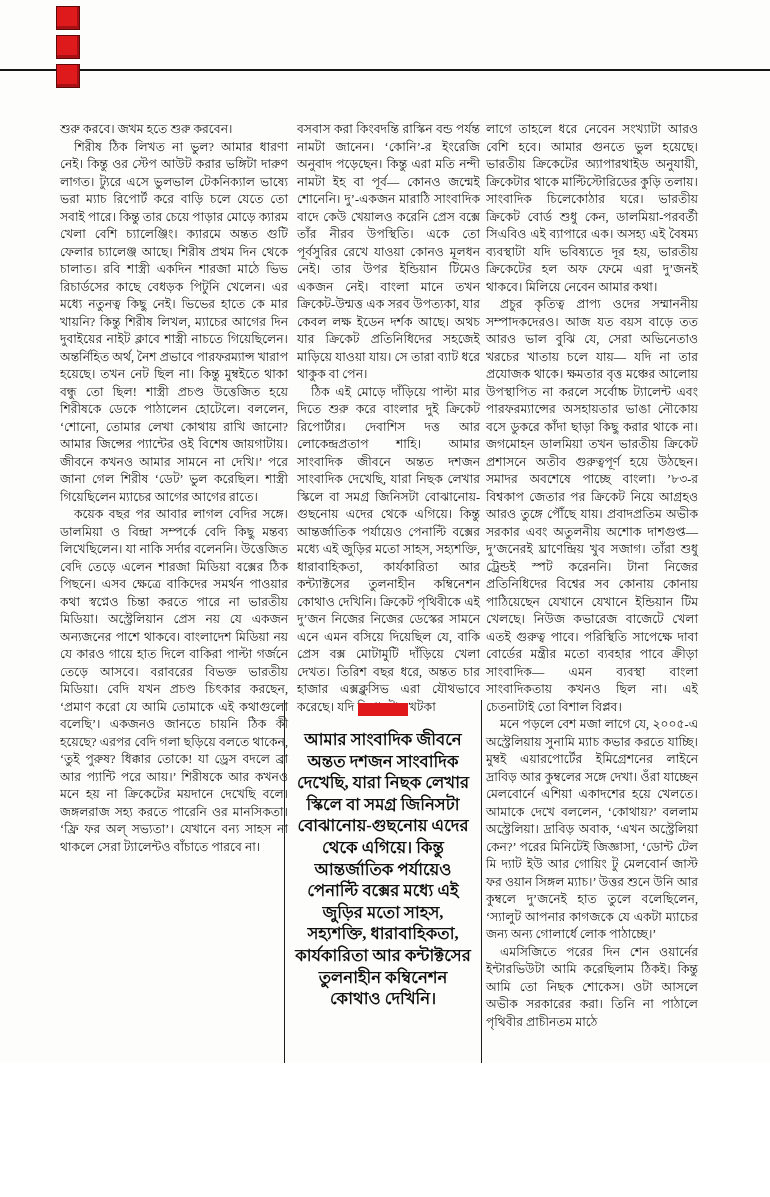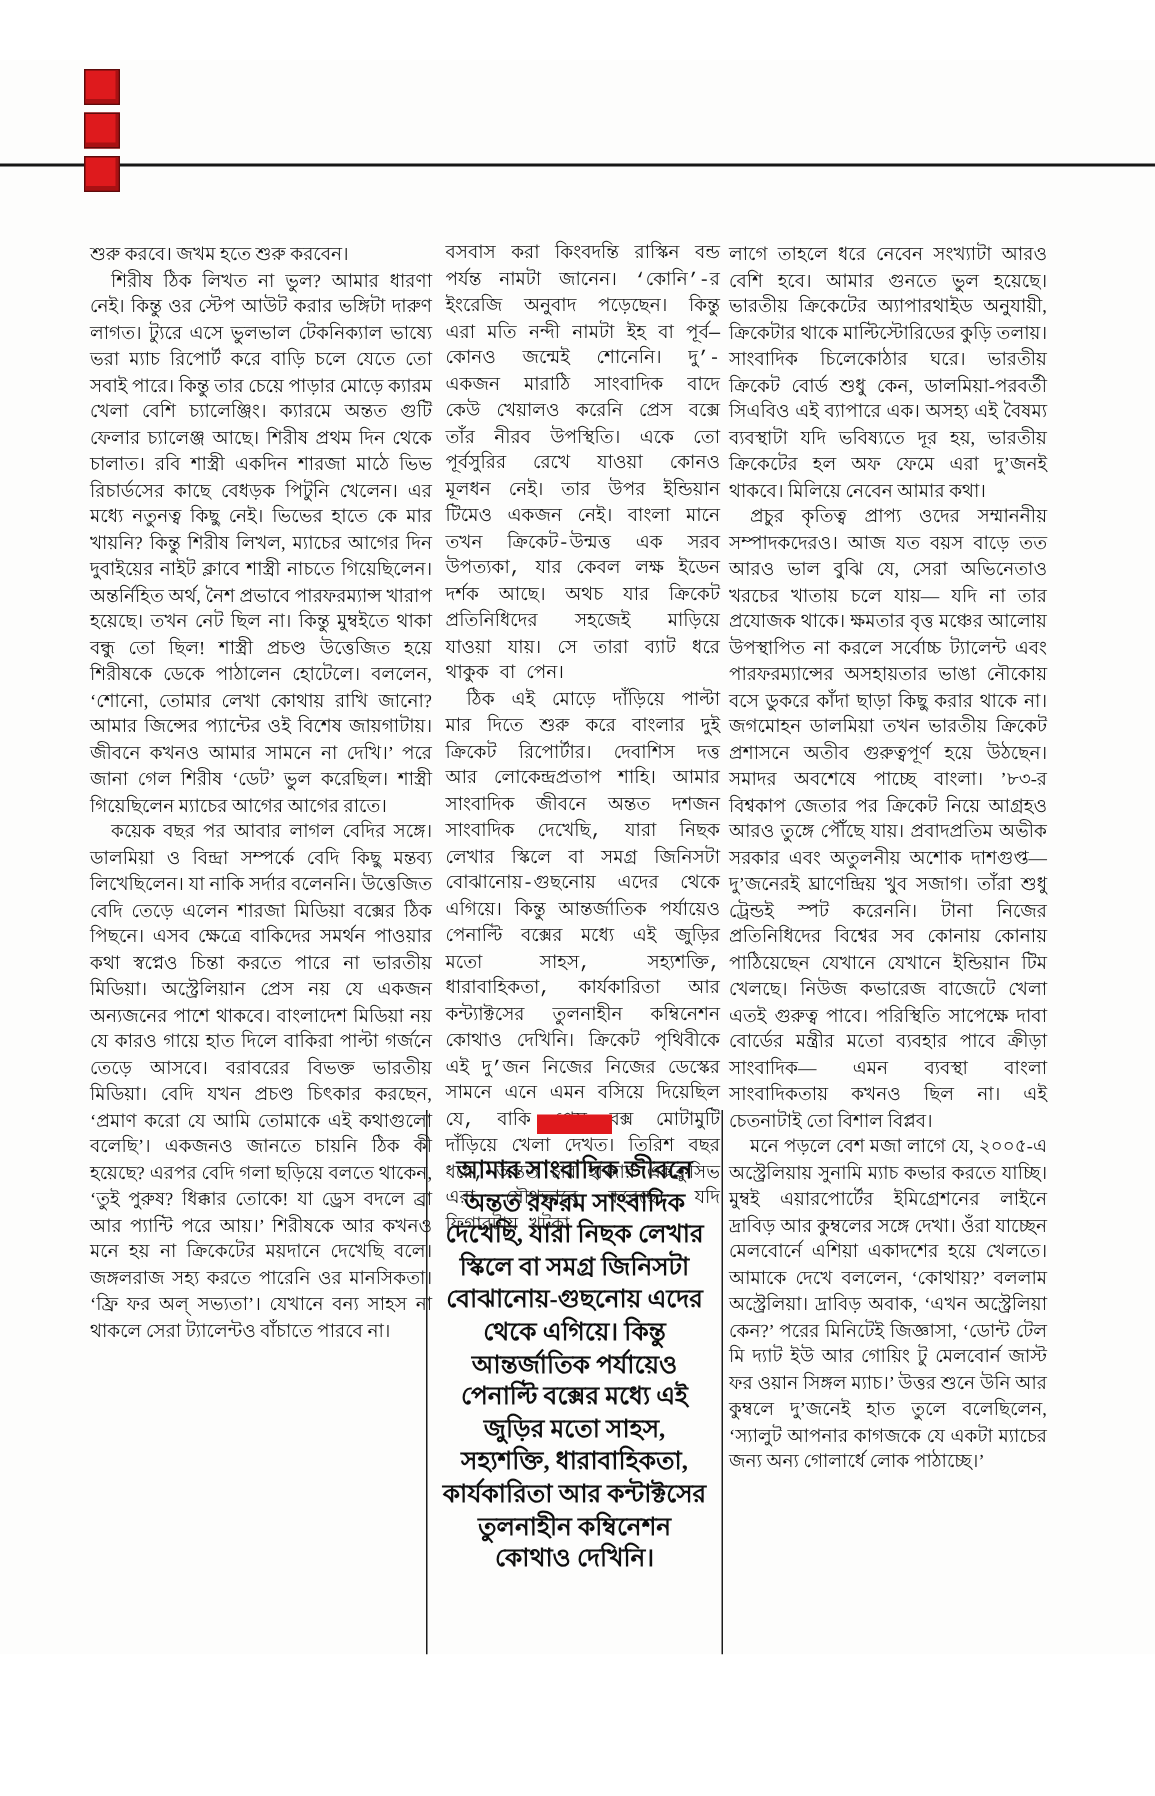--- a/index.html
+++ b/index.html
@@ -1,31 +1,30 @@
 <!DOCTYPE html>
 <html><head>
 <meta charset="utf-8">
 <style>
   html,body{margin:0;padding:0;background:#ffffff;}
   .page{
     position:relative;width:770px;height:1063px;overflow:hidden;
     background:#fdfdfc;color:#151515;
     font-family:"Liberation Serif","DejaVu Serif",serif;
-    margin-top:40px;
   }
   .top-rule{position:absolute;left:0;top:69px;width:770px;height:2px;background:#161616;}
   .reg-marks{position:absolute;left:56px;top:6px;width:24px;}
   .patch{width:24px;height:24px;margin-bottom:5px;background:#de1a1d;
          border:1px solid #5e0a0b;box-sizing:border-box;
          box-shadow:inset -2px -3px 0 #a81113;}
   .col{position:absolute;top:121px;font-size:12.3px;line-height:17.5px;text-align:justify;}
   .col p{margin:0;padding:0;}
   .col p.indent{text-indent:14px;}
   .col1{left:60px;width:228px;}
-  .col2{left:297px;width:183px;font-family:Liberation Mono, monospace;}
+  .col2{left:297px;width:183px;}
   .col3{left:486px;width:212px;}
   .pullquote{
     position:absolute;left:284px;top:700px;width:198px;height:431px;box-sizing:border-box;
     border-left:1px solid #1c1c1c;border-right:1px solid #1c1c1c;border-bottom:1px solid #1c1c1c;
     padding-top:3px;
   }
   .qbar{width:50px;height:13px;background:#e0191d;margin:0 auto;}
   .qbar-bottom{position:absolute;left:50%;transform:translateX(-50%);bottom:30px;width:50px;height:15px;}
   .qtext{
     margin-top:13px;padding:0 8px;font-weight:bold;font-size:16.5px;line-height:21.6px;
@@ -58,28 +57,29 @@
     <p class="para indent">কয়েক বছর পর আবার লাগল বেদির সঙ্গে। ডালমিয়া ও বিন্দ্রা সম্পর্কে বেদি কিছু মন্তব্য লিখেছিলেন। যা নাকি সর্দার বলেননি। উত্তেজিত বেদি তেড়ে এলেন শারজা মিডিয়া বক্সের ঠিক পিছনে। এসব ক্ষেত্রে বাকিদের সমর্থন পাওয়ার কথা স্বপ্নেও চিন্তা করতে পারে না ভারতীয় মিডিয়া। অস্ট্রেলিয়ান প্রেস নয় যে একজন অন্যজনের পাশে থাকবে। বাংলাদেশ মিডিয়া নয় যে কারও গায়ে হাত দিলে বাকিরা পাল্টা গর্জনে তেড়ে আসবে। বরাবরের বিভক্ত ভারতীয় মিডিয়া। বেদি যখন প্রচণ্ড চিৎকার করছেন, ‘প্রমাণ করো যে আমি তোমাকে এই কথাগুলো বলেছি’। একজনও জানতে চায়নি ঠিক কী হয়েছে? এরপর বেদি গলা ছড়িয়ে বলতে থাকেন, ‘তুই পুরুষ? ধিক্কার তোকে! যা ড্রেস বদলে ব্রা আর প্যান্টি পরে আয়।’ শিরীষকে আর কখনও মনে হয় না ক্রিকেটের ময়দানে দেখেছি বলে। জঙ্গলরাজ সহ্য করতে পারেনি ওর মানসিকতা। ‘ফ্রি ফর অল্ সভ্যতা’। যেখানে বন্য সাহস না থাকলে সেরা ট্যালেন্টও বাঁচাতে পারবে না।</p>
   </div>
 
   <div class="col col2">
     <p class="para">বসবাস করা কিংবদন্তি রাস্কিন বন্ড পর্যন্ত নামটা জানেন। ‘কোনি’-র ইংরেজি অনুবাদ পড়েছেন। কিন্তু এরা মতি নন্দী নামটা ইহ বা পূর্ব— কোনও জন্মেই শোনেনি। দু’-একজন মারাঠি সাংবাদিক বাদে কেউ খেয়ালও করেনি প্রেস বক্সে তাঁর নীরব উপস্থিতি। একে তো পূর্বসুরির রেখে যাওয়া কোনও মূলধন নেই। তার উপর ইন্ডিয়ান টিমেও একজন নেই। বাংলা মানে তখন ক্রিকেট-উন্মত্ত এক সরব উপত্যকা, যার কেবল লক্ষ ইডেন দর্শক আছে। অথচ যার ক্রিকেট প্রতিনিধিদের সহজেই মাড়িয়ে যাওয়া যায়। সে তারা ব্যাট ধরে থাকুক বা পেন।</p>
     <p class="para indent">ঠিক এই মোড়ে দাঁড়িয়ে পাল্টা মার দিতে শুরু করে বাংলার দুই ক্রিকেট রিপোর্টার। দেবাশিস দত্ত আর লোকেন্দ্রপ্রতাপ শাহি। আমার সাংবাদিক জীবনে অন্তত দশজন সাংবাদিক দেখেছি, যারা নিছক লেখার স্কিলে বা সমগ্র জিনিসটা বোঝানোয়-গুছনোয় এদের থেকে এগিয়ে। কিন্তু আন্তর্জাতিক পর্যায়েও পেনাল্টি বক্সের মধ্যে এই জুড়ির মতো সাহস, সহ্যশক্তি, ধারাবাহিকতা, কার্যকারিতা আর কন্ট্যাক্টসের তুলনাহীন কম্বিনেশন কোথাও দেখিনি। ক্রিকেট পৃথিবীকে এই দু’জন নিজের নিজের ডেস্কের সামনে এনে এমন বসিয়ে দিয়েছিল যে, বাকি প্রেস বক্স মোটামুটি দাঁড়িয়ে খেলা দেখত। তিরিশ বছর ধরে, অন্তত চার হাজার এক্সক্লুসিভ এরা যৌথভাবে করেছে। যদি ফিগারটায় খটকা</p>
   </div>
 
   <div class="pullquote">
     <div class="qbar"></div>
-    <div class="qtext">আমার সাংবাদিক জীবনে অন্তত রফরম সাংবাদিক দেখেছি, যারা নিছক লেখার স্কিলে বা সমগ্র জিনিসটা বোঝানোয়-গুছনোয় এদের থেকে এগিয়ে। কিন্তু আন্তর্জাতিক পর্যায়েও পেনাল্টি বক্সের মধ্যে এই জুড়ির মতো সাহস, সহ্যশক্তি, ধারাবাহিকতা, কার্যকারিতা আর কন্টাক্টসের তুলনাহীন কম্বিনেশন কোথাও দেখিনি।</div>
+    <div class="qtext">আমার সাংবাদিক জীবনে অন্তত দশজন সাংবাদিক দেখেছি, যারা নিছক লেখার স্কিলে বা সমগ্র জিনিসটা বোঝানোয়-গুছনোয় এদের থেকে এগিয়ে। কিন্তু আন্তর্জাতিক পর্যায়েও পেনাল্টি বক্সের মধ্যে এই জুড়ির মতো সাহস, সহ্যশক্তি, ধারাবাহিকতা, কার্যকারিতা আর কন্টাক্টসের তুলনাহীন কম্বিনেশন কোথাও দেখিনি।</div>
     <div class="qbar qbar-bottom"></div>
   </div>
 
   <div class="col col3">
     <p class="para">লাগে তাহলে ধরে নেবেন সংখ্যাটা আরও বেশি হবে। আমার গুনতে ভুল হয়েছে। ভারতীয় ক্রিকেটের অ্যাপারথাইড অনুযায়ী, ক্রিকেটার থাকে মাল্টিস্টোরিডের কুড়ি তলায়। সাংবাদিক চিলেকোঠার ঘরে। ভারতীয় ক্রিকেট বোর্ড শুধু কেন, ডালমিয়া-পরবর্তী সিএবিও এই ব্যাপারে এক। অসহ্য এই বৈষম্য ব্যবস্থাটা যদি ভবিষ্যতে দূর হয়, ভারতীয় ক্রিকেটের হল অফ ফেমে এরা দু’জনই থাকবে। মিলিয়ে নেবেন আমার কথা।</p>
     <p class="para indent">প্রচুর কৃতিত্ব প্রাপ্য ওদের সম্মাননীয় সম্পাদকদেরও। আজ যত বয়স বাড়ে তত আরও ভাল বুঝি যে, সেরা অভিনেতাও খরচের খাতায় চলে যায়— যদি না তার প্রযোজক থাকে। ক্ষমতার বৃত্ত মঞ্চের আলোয় উপস্থাপিত না করলে সর্বোচ্চ ট্যালেন্ট এবং পারফরম্যান্সের অসহায়তার ভাঙা নৌকোয় বসে ডুকরে কাঁদা ছাড়া কিছু করার থাকে না। জগমোহন ডালমিয়া তখন ভারতীয় ক্রিকেট প্রশাসনে অতীব গুরুত্বপূর্ণ হয়ে উঠছেন। সমাদর অবশেষে পাচ্ছে বাংলা। ’৮৩-র বিশ্বকাপ জেতার পর ক্রিকেট নিয়ে আগ্রহও আরও তুঙ্গে পৌঁছে যায়। প্রবাদপ্রতিম অভীক সরকার এবং অতুলনীয় অশোক দাশগুপ্ত— দু’জনেরই ঘ্রাণেন্দ্রিয় খুব সজাগ। তাঁরা শুধু ট্রেন্ডই স্পট করেননি। টানা নিজের প্রতিনিধিদের বিশ্বের সব কোনায় কোনায় পাঠিয়েছেন যেখানে যেখানে ইন্ডিয়ান টিম খেলছে। নিউজ কভারেজ বাজেটে খেলা এতই গুরুত্ব পাবে। পরিস্থিতি সাপেক্ষে দাবা বোর্ডের মন্ত্রীর মতো ব্যবহার পাবে ক্রীড়া সাংবাদিক— এমন ব্যবস্থা বাংলা সাংবাদিকতায় কখনও ছিল না। এই চেতনাটাই তো বিশাল বিপ্লব।</p>
     <p class="para indent">মনে পড়লে বেশ মজা লাগে যে, ২০০৫-এ অস্ট্রেলিয়ায় সুনামি ম্যাচ কভার করতে যাচ্ছি। মুম্বই এয়ারপোর্টের ইমিগ্রেশনের লাইনে দ্রাবিড় আর কুম্বলের সঙ্গে দেখা। ওঁরা যাচ্ছেন মেলবোর্নে এশিয়া একাদশের হয়ে খেলতে। আমাকে দেখে বললেন, ‘কোথায়?’ বললাম অস্ট্রেলিয়া। দ্রাবিড় অবাক, ‘এখন অস্ট্রেলিয়া কেন?’ পরের মিনিটেই জিজ্ঞাসা, ‘ডোন্ট টেল মি দ্যাট ইউ আর গোয়িং টু মেলবোর্ন জাস্ট ফর ওয়ান সিঙ্গল ম্যাচ।’ উত্তর শুনে উনি আর কুম্বলে দু’জনেই হাত তুলে বলেছিলেন, ‘স্যালুট আপনার কাগজকে যে একটা ম্যাচের জন্য অন্য গোলার্ধে লোক পাঠাচ্ছে।’</p>
+    <p class="para indent">এমসিজিতে পরের দিন শেন ওয়ার্নের ইন্টারভিউটা আমি করেছিলাম ঠিকই। কিন্তু আমি তো নিছক শোকেস। ওটা আসলে অভীক সরকারের করা। তিনি না পাঠালে পৃথিবীর প্রাচীনতম মাঠে</p>
   </div>
 
   <div class="footer-rule"></div>
 
   <div class="footer">
     <span>রোববার</span><span class="sep">।</span><span class="num">১১</span>
   </div>
 
 </div>
 

